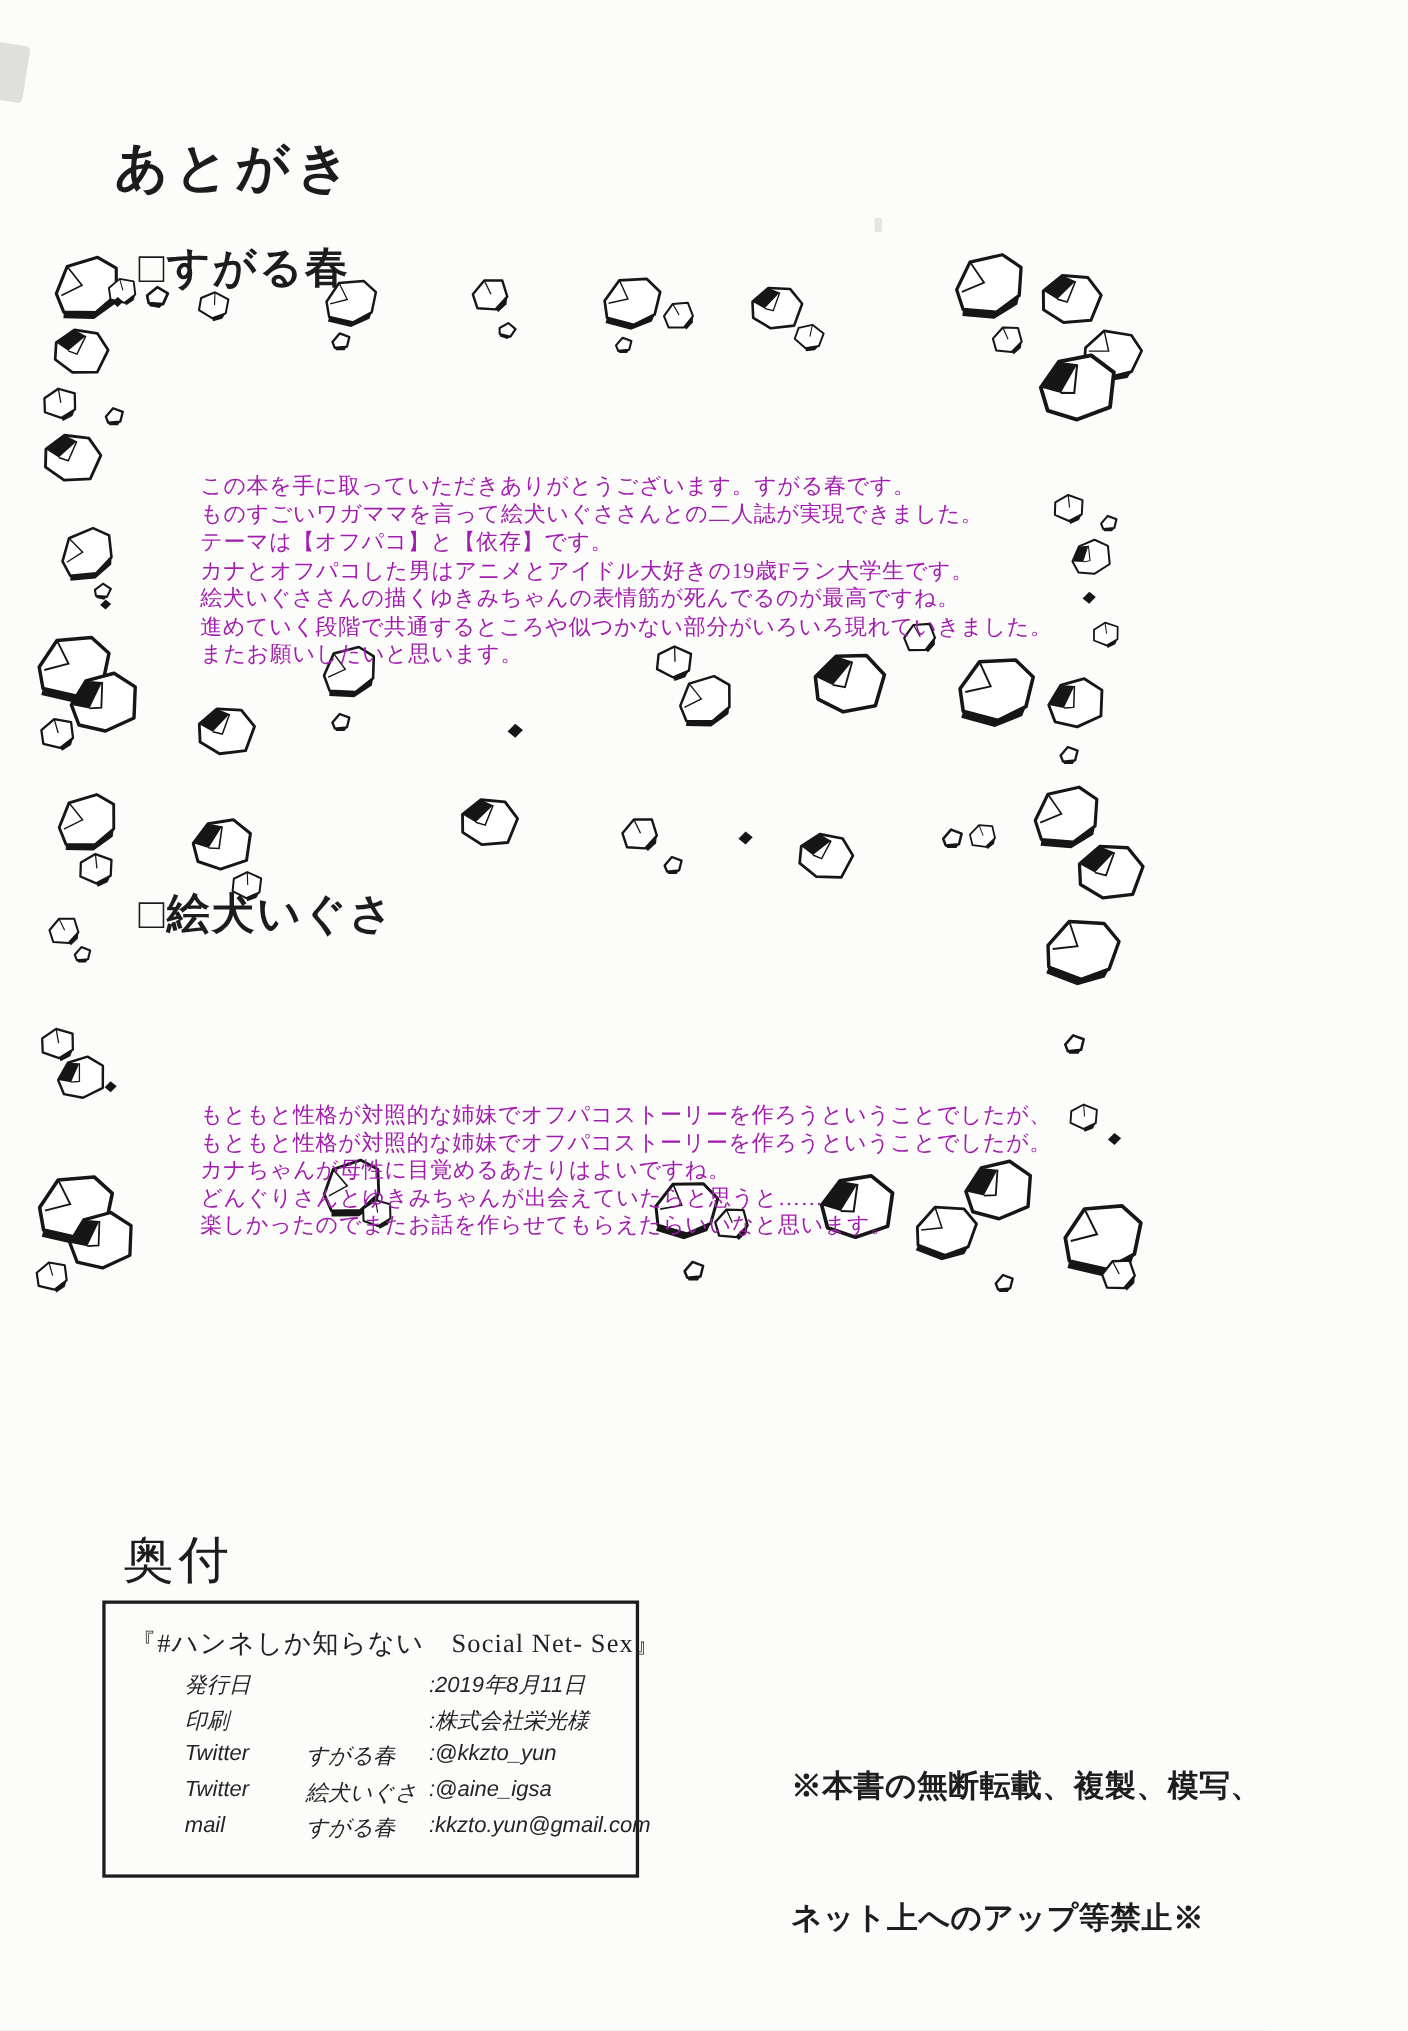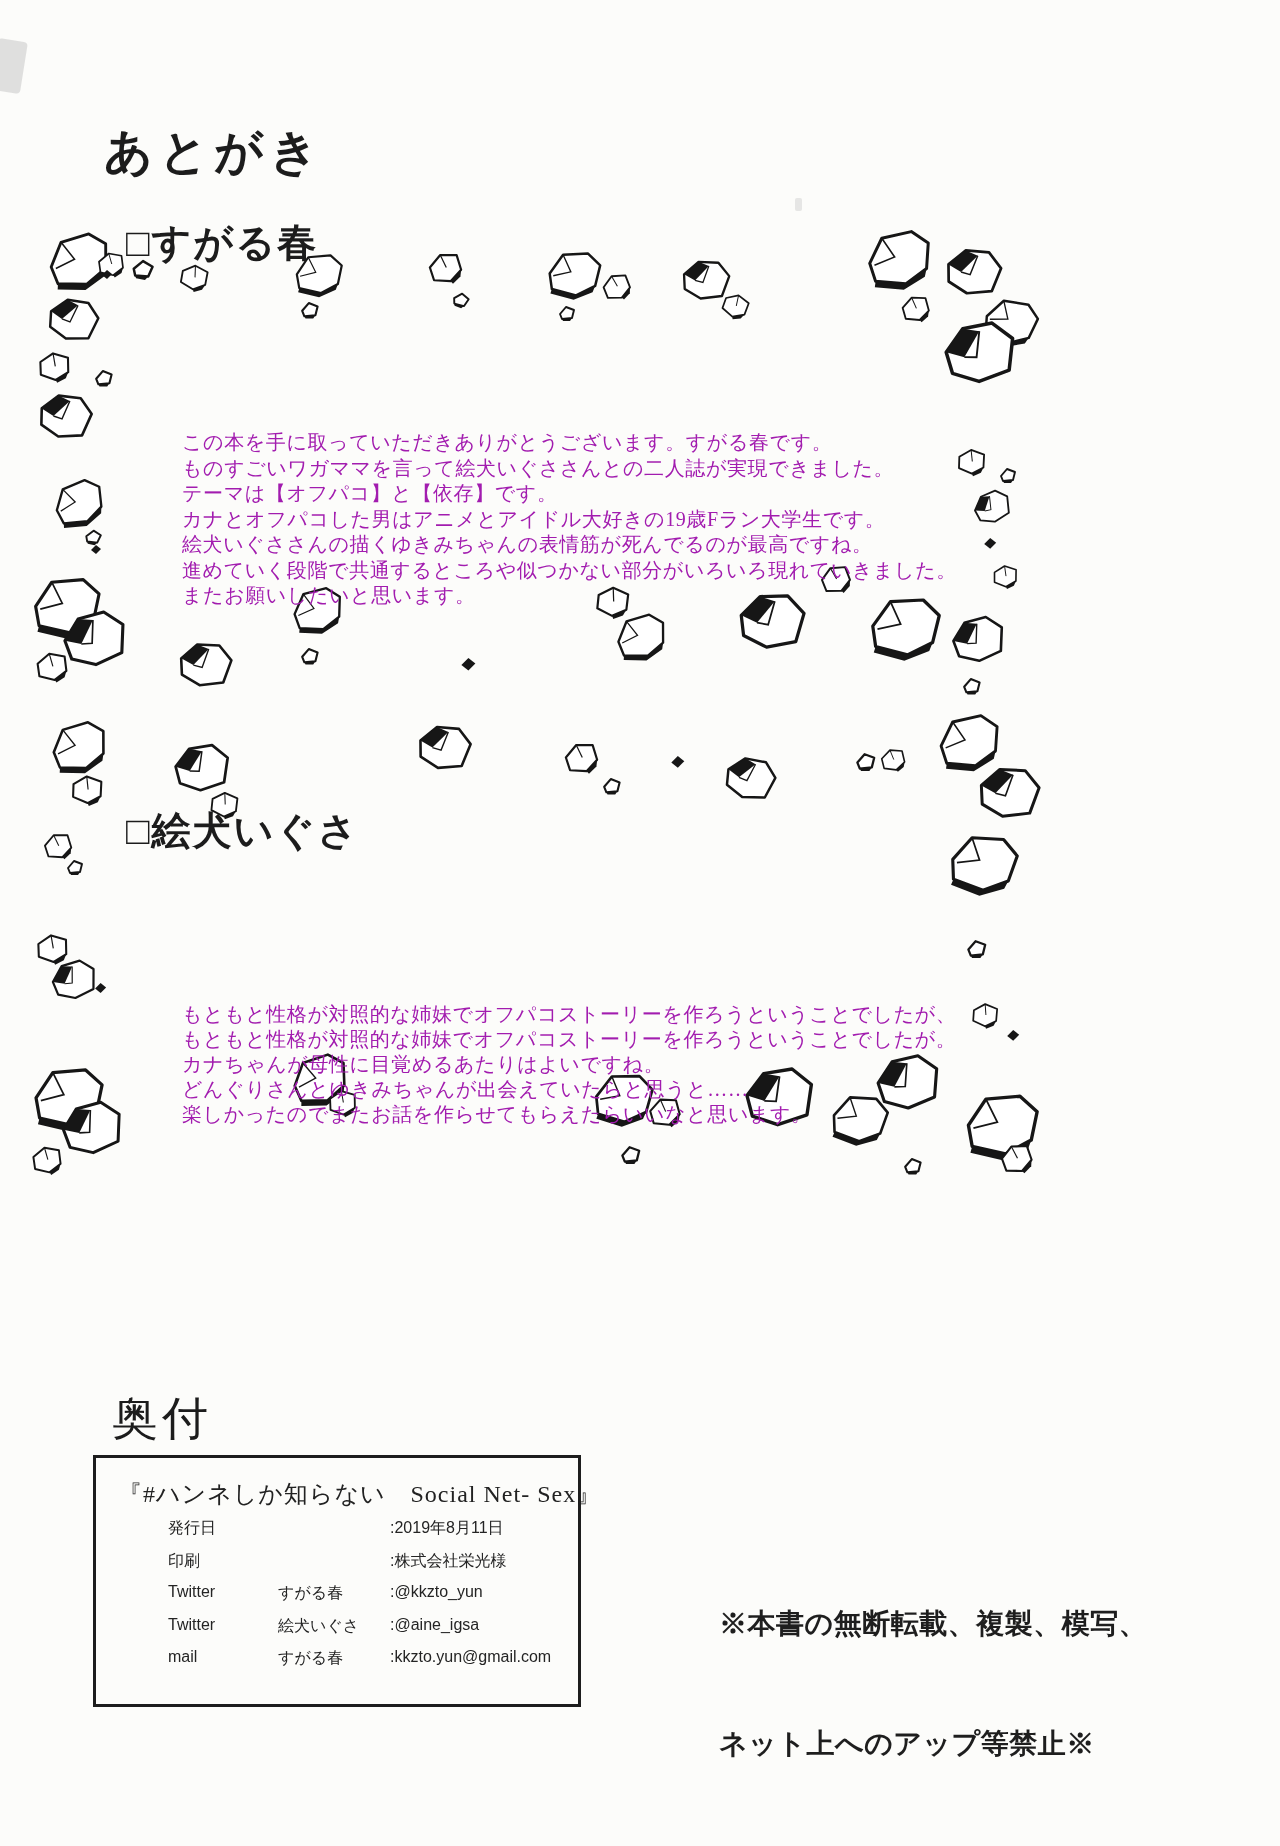--- a/index.html
+++ b/index.html
@@ -45,21 +45,21 @@
     padding:20px 0 0 22px;
   }
   .book-title{
     font-family:"Liberation Serif", serif;
     font-size:24px;letter-spacing:1px;color:#222;
     margin-bottom:8px;white-space:pre;
   }
   .crow{
     position:relative;height:32.5px;
     font-family:"Liberation Sans", sans-serif;
-    font-size:16px;color:#242424;
+    font-size:20px;color:#242424;font-style:italic;
   }
   .crow .clabel{position:absolute;left:50px;white-space:pre;}
   .crow .cname{position:absolute;left:160px;white-space:pre;}
   .crow .cvalue{position:absolute;left:272px;white-space:pre;}
   .notice{
     position:absolute;z-index:2;left:706px;
     font-family:"Liberation Sans", sans-serif;
     font-size:28px;font-weight:bold;color:#1e1e1e;
     line-height:40px;letter-spacing:0.5px;white-space:pre;
   }

